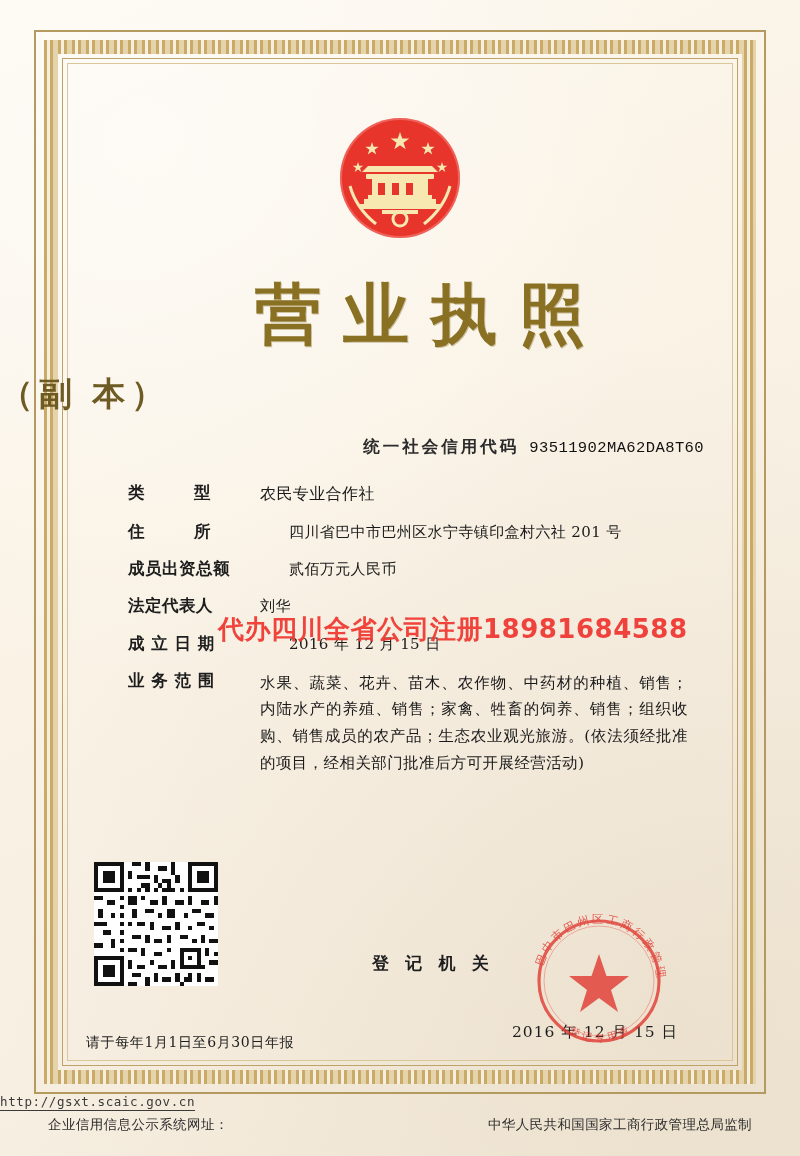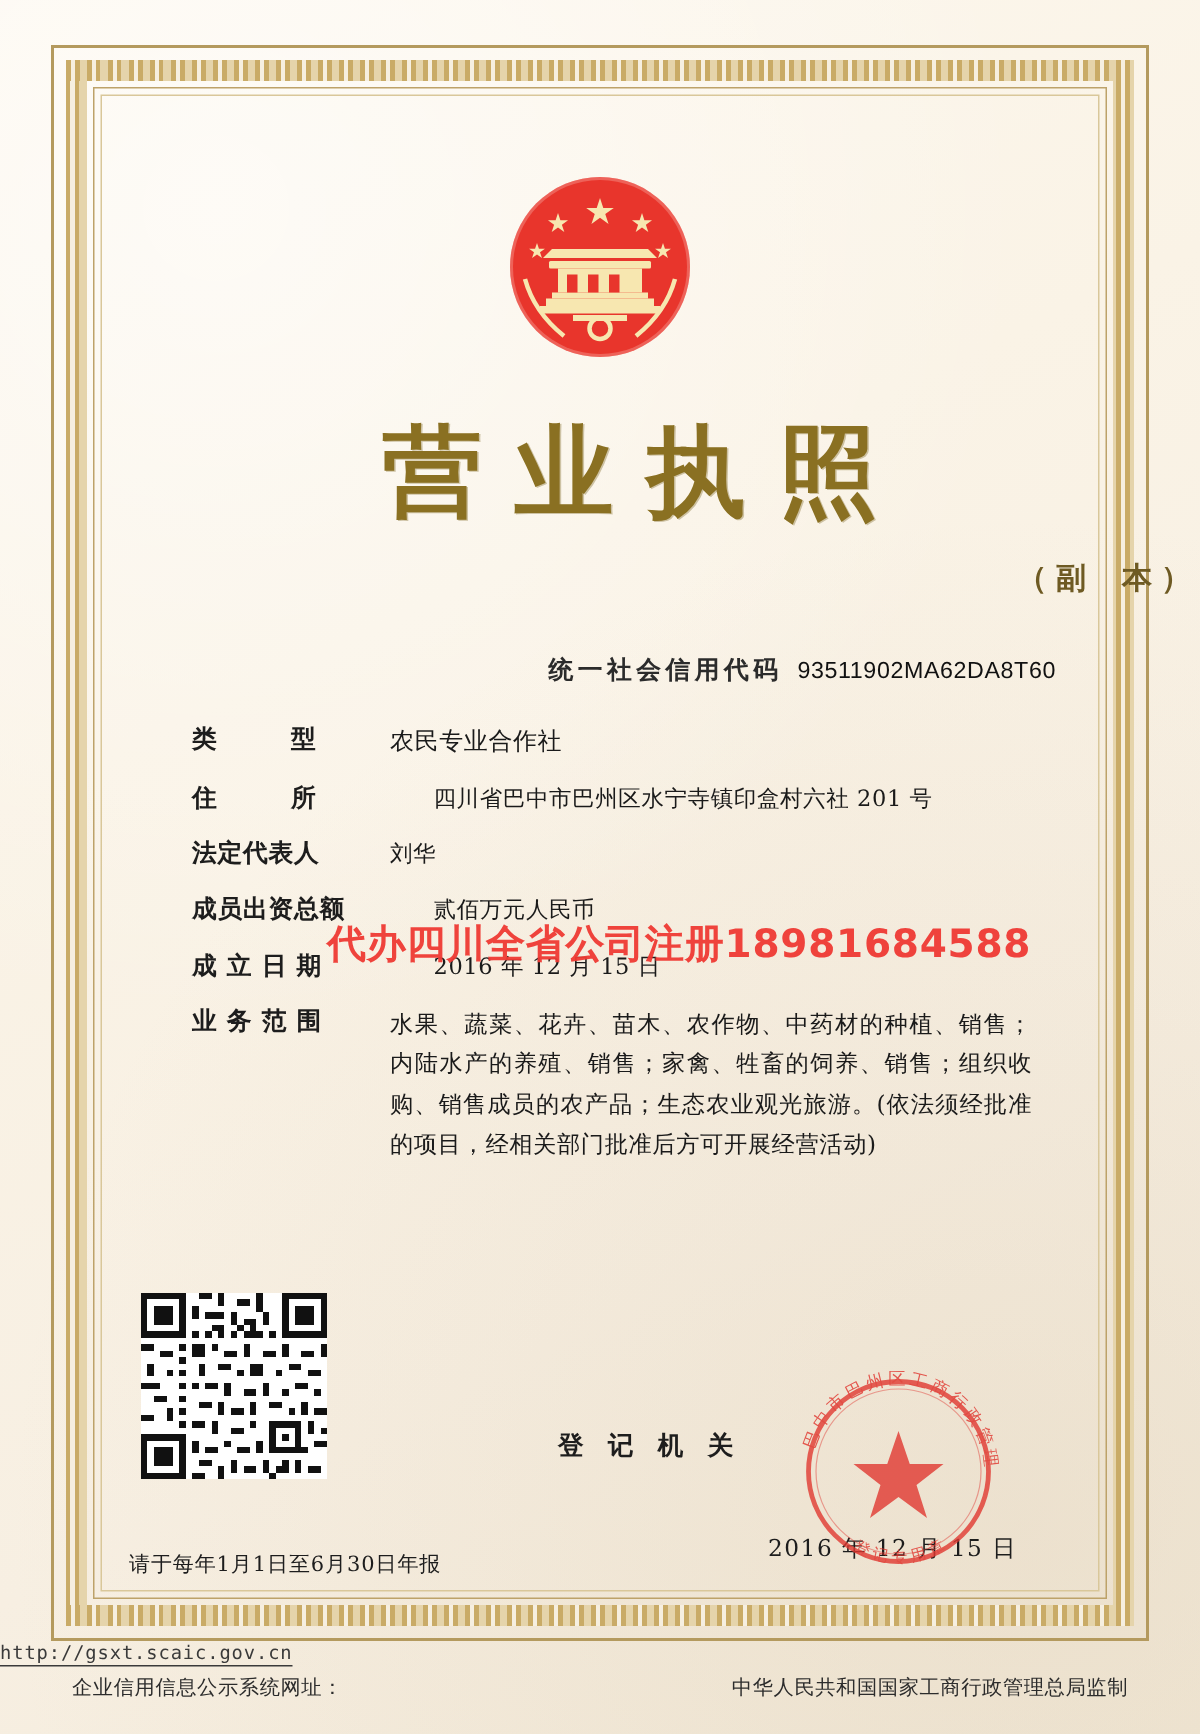--- a/index.html
+++ b/index.html
@@ -81,23 +81,23 @@
     font-weight: 700;
     letter-spacing: 22px;
     text-indent: 22px;
     color: #8a7022;
     text-shadow: 1px 1px 0 rgba(120,96,28,0.35);
     padding-left: 40px;
   }
   .sub-title {
     position: absolute;
     top: 372px; left: 0; right: 0;
-    text-align: right;
-    font-family: Liberation Mono, monospace;
-    font-size: 20px;
+    text-align: left;
+    font-family: Liberation Serif, serif;
+    font-size: 33px;
     font-weight: 700;
     letter-spacing: 6px;
     color: #6e5a23;
   }
 
   
   .credit-row {
     position: absolute;
     top: 436px;
     right: 96px;
@@ -106,21 +106,21 @@
     gap: 10px;
     color: #2b2b2b;
   }
   .credit-label {
     font-family: "DejaVu Serif", serif;
     font-size: 16.5px;
     font-weight: 700;
     letter-spacing: 3px;
   }
   .credit-value {
-    font-family: Liberation Sans, sans-serif;
+    font-family: Liberation Mono, monospace;
     font-size: 15.5px;
     letter-spacing: 0.4px;
     color: #111;
   }
 
   
   .fields {
     position: absolute;
     top: 482px;
     left: 128px;
@@ -324,26 +324,26 @@
   <div class="fields">
     <div class="row">
       <div class="f-label">类　　　型</div>
       <div class="f-value">农民专业合作社</div>
     </div>
     <div class="row">
       <div class="f-label">住　　　所</div>
       <div class="f-value small">四川省巴中市巴州区水宁寺镇印盒村六社 201 号</div>
     </div>
     <div class="row">
+      <div class="f-label sp0">成员出资总额</div>
+      <div class="f-value small">贰佰万元人民币</div>
+    </div>
+    <div class="row">
       <div class="f-label sp0">法定代表人</div>
       <div class="f-value rep">刘华</div>
-    </div>
-    <div class="row">
-      <div class="f-label sp0">成员出资总额</div>
-      <div class="f-value small">贰佰万元人民币</div>
     </div>
     <div class="row">
       <div class="f-label sp0">成 立 日 期</div>
       <div class="f-value small">2016 年 12 月 15 日</div>
     </div>
     <div class="row scope">
       <div class="f-label sp0">业 务 范 围</div>
       <div class="f-value scope-text">水果、蔬菜、花卉、苗木、农作物、中药材的种植、销售；内陆水产的养殖、销售；家禽、牲畜的饲养、销售；组织收购、销售成员的农产品；生态农业观光旅游。(依法须经批准的项目，经相关部门批准后方可开展经营活动)</div>
     </div>
   </div>

